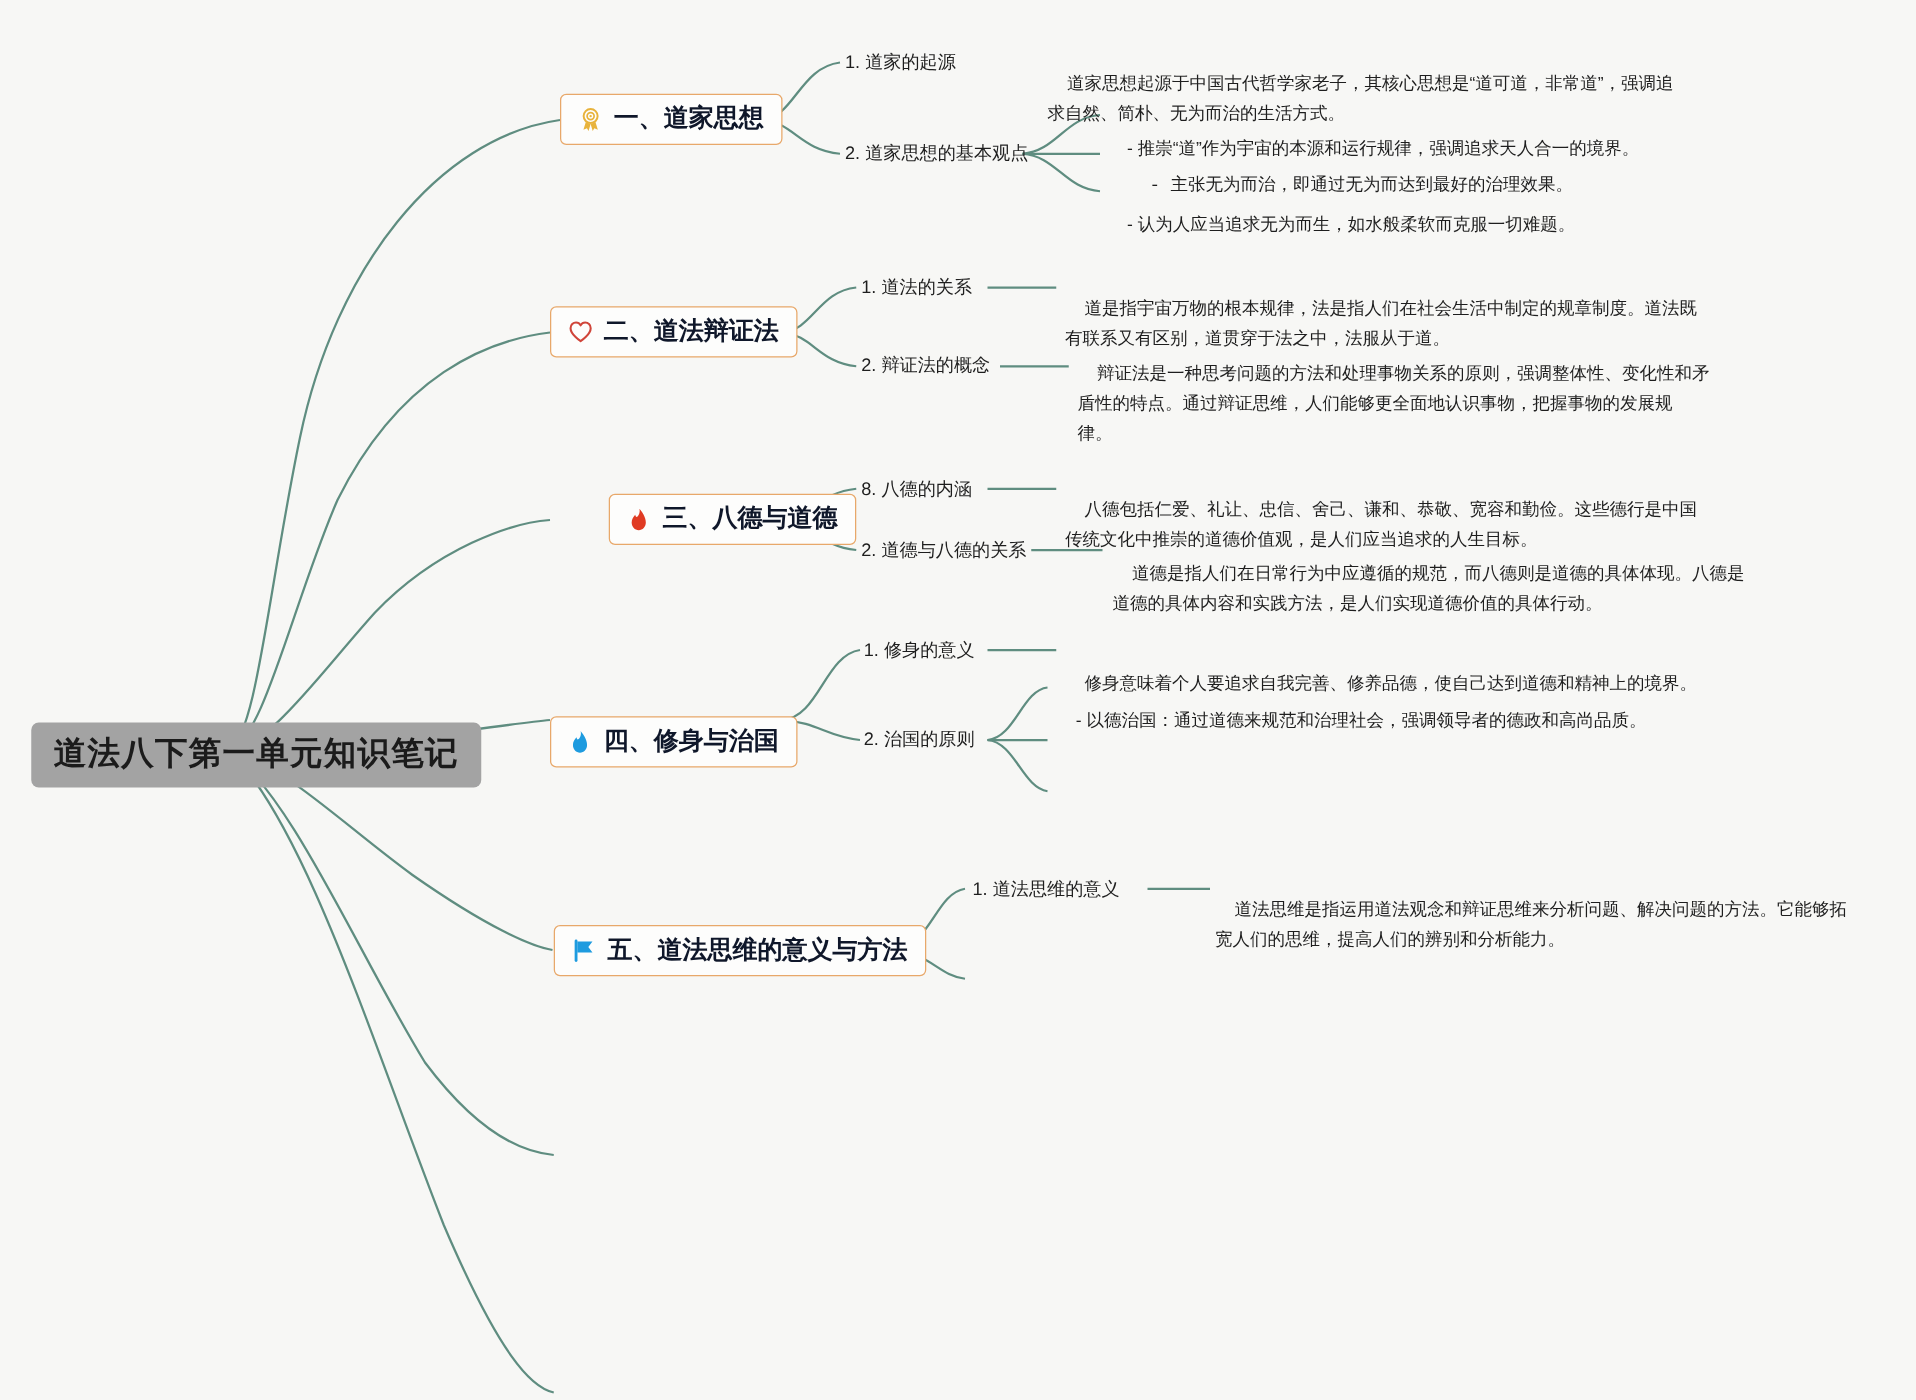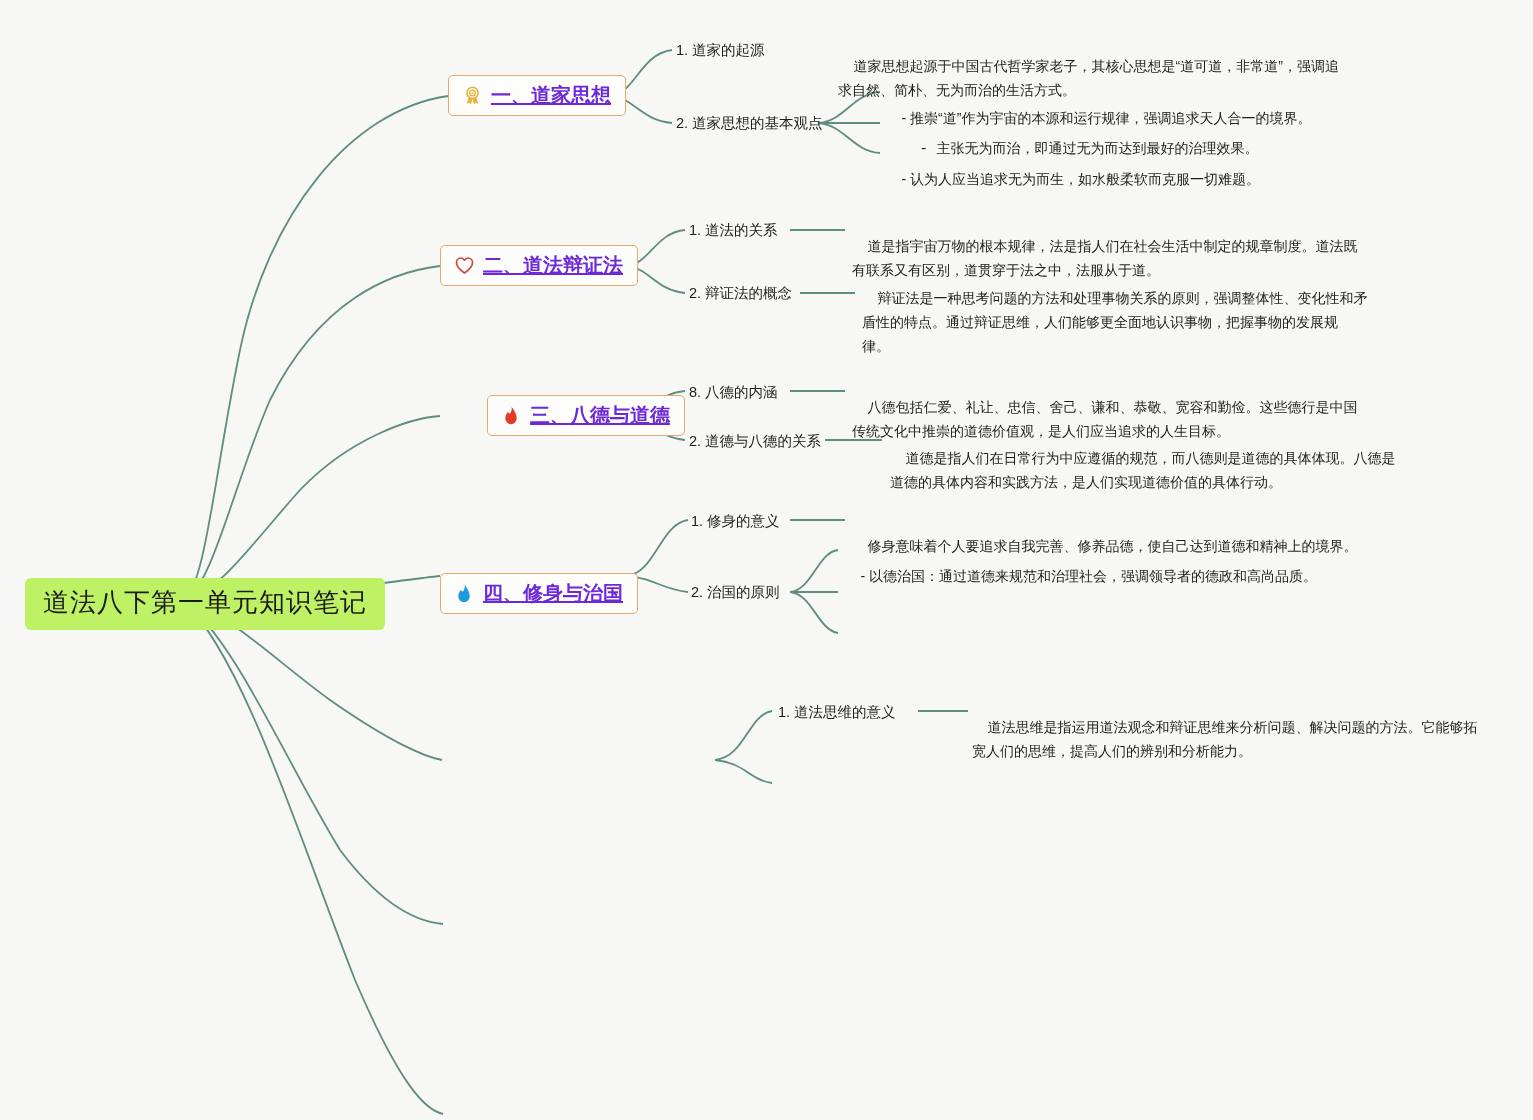--- a/index.html
+++ b/index.html
@@ -11,47 +11,46 @@
     position:relative;
   }
   #canvas{position:absolute;left:0;top:0;width:1533px;height:1120px;}
   svg.links{position:absolute;left:0;top:0;width:1533px;height:1120px;pointer-events:none;}
   svg.links path{fill:none;stroke:#5f8d80;stroke-width:1.8;}
 
   
   .root-node{
     position:absolute;
     left:25px;top:578px;
-    background:#bef264;
+    background:#a3a3a3;
     border-radius:6px;
     padding:10px 18px 12px 18px;
     font-size:26px;
-    font-weight:normal;
+    font-weight:bold;
     color:#1b1b1b;
     letter-spacing:1px;
     white-space:nowrap;
     line-height:1.15;
   }
 
   
   .topic{
     position:absolute;
     background:#fdfdfc;
     border:1.6px solid #e8a86a;
     border-radius:5px;
     padding:7px 14px 8px 12px;
     font-size:20px;
     font-weight:bold;
-    color:#6d28d9;
+    color:#0f172a;
     white-space:nowrap;
     display:flex;
     align-items:center;
     gap:8px;
     line-height:1.2;
-    text-decoration:underline;
   }
   .topic .ic{display:inline-flex;align-items:center;justify-content:center;width:22px;height:22px;}
   .topic .ic svg{display:block;}
 
   
   .sub{
     position:absolute;
     font-size:14.5px;
     color:#1e1e1e;
     white-space:nowrap;
@@ -225,20 +224,29 @@
   <div class="leaf" style="left:845px;top:540px;width:560px;">
     <span>- 以德治国：通过道德来规范和治理社会，强调领导者的德政和高尚品质。</span>
   </div>
   <div class="leaf" style="left:845px;top:582px;width:560px;height:16px;">
     <span></span>
   </div>
   <div class="leaf" style="left:845px;top:623px;width:560px;height:16px;">
     <span></span>
   </div>
 
+  <div class="topic" style="left:443px;top:740px;">
+    <span class="ic">
+      <svg width="21" height="21" viewBox="0 0 24 24">
+        <path d="M4.4,3.2 L4.4,21.0" stroke="#1e9bdf" stroke-width="2.6" stroke-linecap="round"></path>
+        <path d="M5.6,3.6 L19.4,3.6 L15.6,8.6 L19.4,13.6 L5.6,13.6 Z" fill="#1e9bdf"></path>
+      </svg>
+    </span>
+    <span>五、道法思维的意义与方法</span>
+  </div>
 
   <div class="sub" style="left:778px;top:703px;">
     <span>1. 道法思维的意义</span>
   </div>
   <div class="leaf" style="left:972px;top:691px;width:510px;">
     <span>道法思维是指运用道法观念和辩证思维来分析问题、解决问题的方法。它能够拓
 宽人们的思维，提高人们的辨别和分析能力。</span>
   </div>
 
   <div class="sub" style="left:778px;top:775px;height:16px;">

